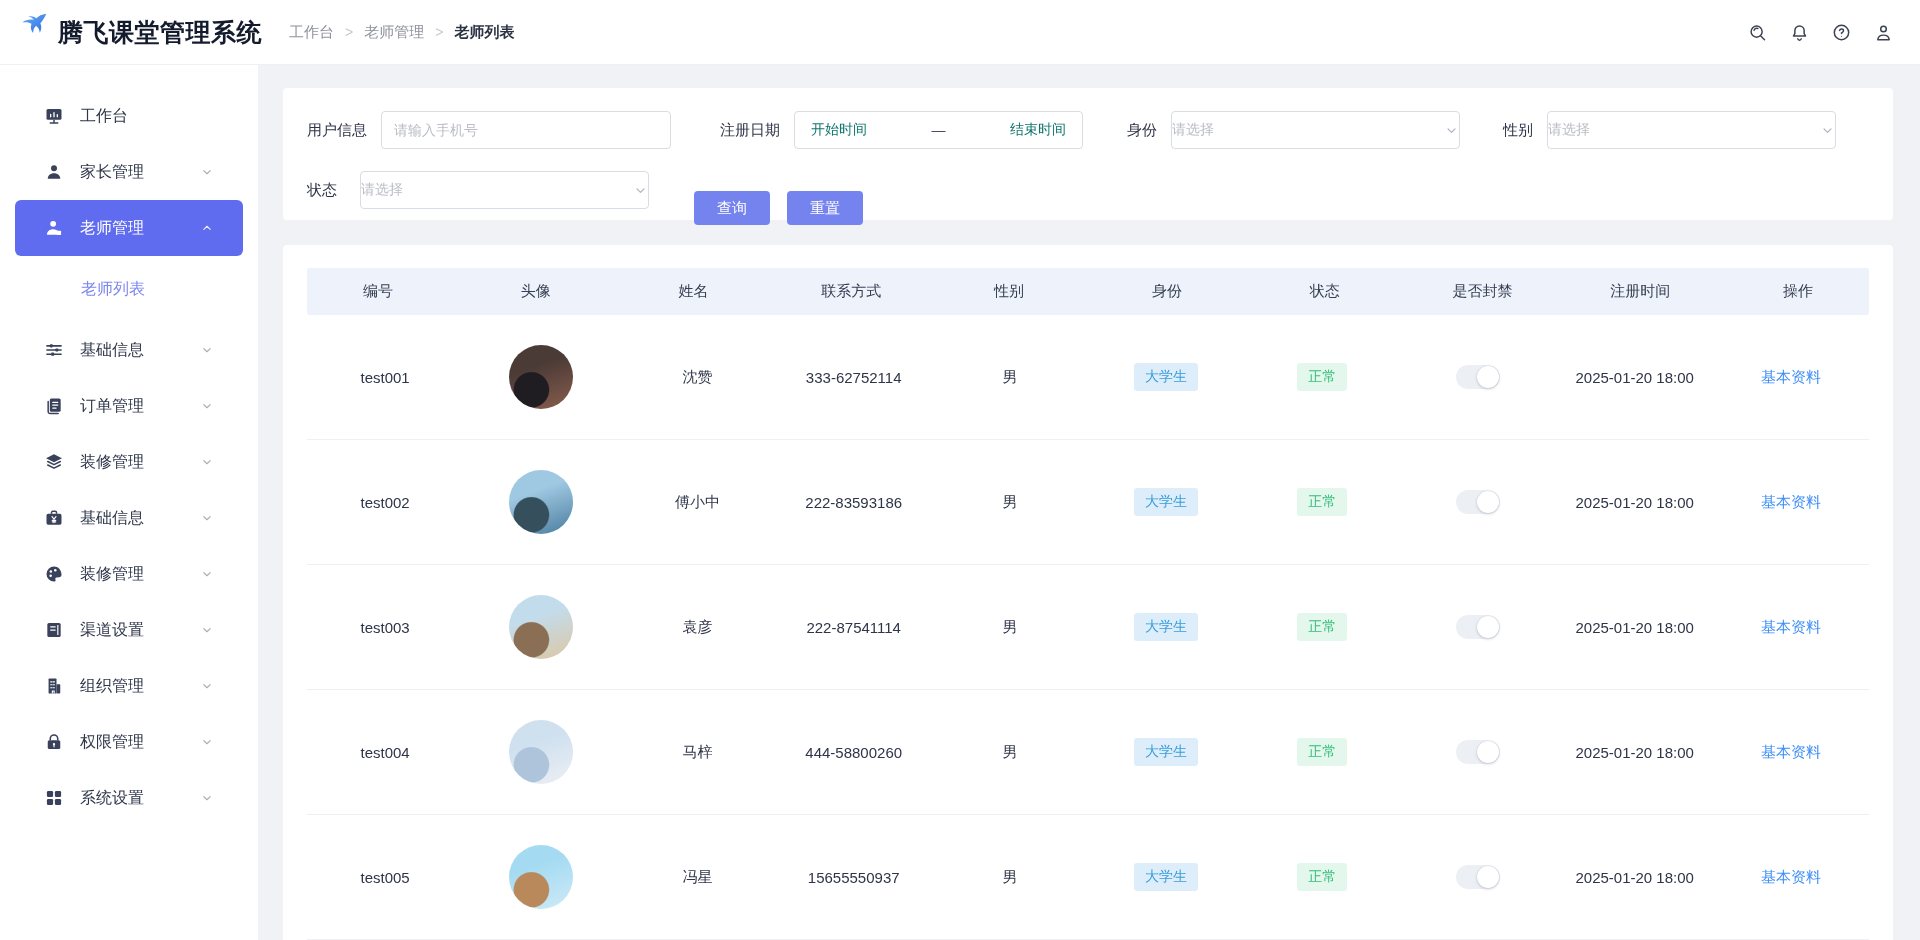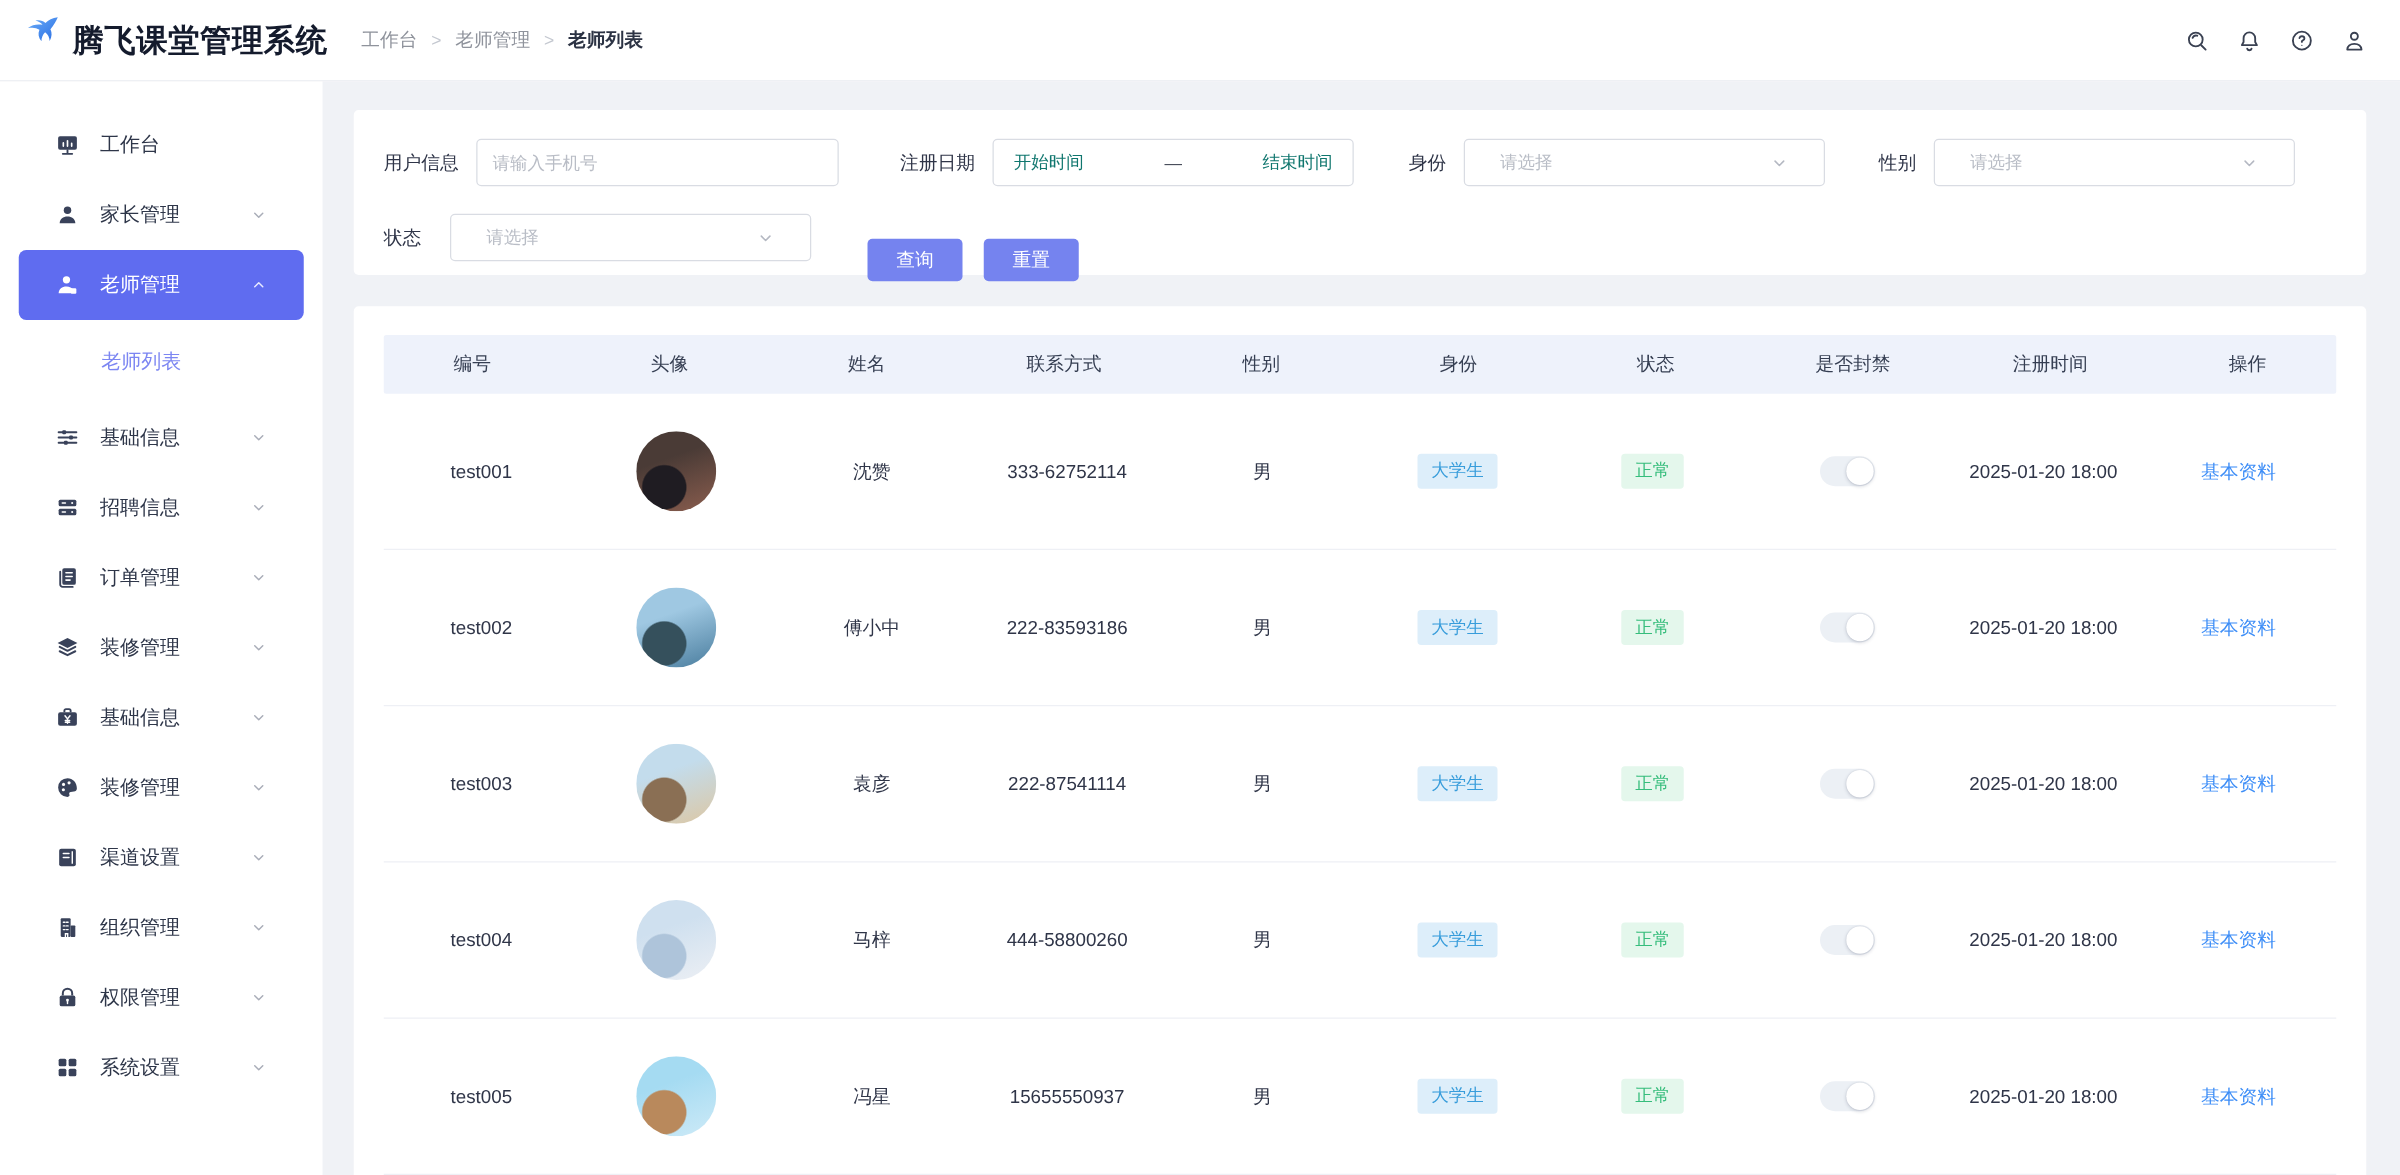--- a/index.html
+++ b/index.html
@@ -71,21 +71,21 @@
   .date-box {
     width:289px; height:38px; border:1px solid #d9dce3; border-radius:4px;
     display:flex; align-items:center; justify-content:space-between;
     padding:0 16px; cursor:pointer; background:#fff;
   }
   .date-ph { font-size:14px; color:#0f766e; }
   .date-sep { font-size:14px; color:#4a4f5c; }
   .select {
     width:289px; height:38px; border:1px solid #d9dce3; border-radius:4px;
     display:flex; align-items:center; justify-content:space-between;
-    padding:0 28px; cursor:pointer; background:#fff;
+    padding:0 0; cursor:pointer; background:#fff;
   }
   .select .ph { font-size:14px; color:#b9bdc6; }
   .select .chev { width:15px; height:15px; color:#b4b8c2; }
   .select .chev svg { width:15px; height:15px; }
   .ml-date { margin-left:49px; }
   .ml-ident { margin-left:44px; }
   .ml-gender { margin-left:43px; }
   .btn {
     height:34px; border:none; border-radius:4px; background:var(--color-button,#7583ef);
     color:#fff; font-size:15px; padding:0 23px; cursor:pointer; font-family:inherit;margin-top:36px;
@@ -222,37 +222,20 @@
     <div class="side-item">
     <span class="side-icon">
         <svg viewBox="0 0 24 24">
           <path d="M3.5 7h17M3.5 12h17M3.5 17h17" stroke="currentColor" stroke-width="1.9" stroke-linecap="round" fill="none"></path>
           <rect x="7" y="5.1" width="3.6" height="3.8" rx="1" fill="currentColor"></rect>
           <rect x="13.6" y="10.1" width="3.6" height="3.8" rx="1" fill="currentColor"></rect>
           <rect x="8.6" y="15.1" width="3.6" height="3.8" rx="1" fill="currentColor"></rect>
         </svg>
       </span>
     <span class="side-label">基础信息</span>
-    <span class="chevron">
-        <svg viewBox="0 0 24 24" fill="none" stroke="currentColor" stroke-width="2" stroke-linecap="round" stroke-linejoin="round">
-          <path d="m6.5 9.5 5.5 5.5 5.5-5.5"></path>
-        </svg>
-      </span>
-  </div>
-    <div class="side-item">
-    <span class="side-icon">
-        <svg viewBox="0 0 24 24">
-          <rect x="3.5" y="4.5" width="17" height="6.4" rx="1.6" fill="currentColor"></rect>
-          <rect x="3.5" y="13.1" width="17" height="6.4" rx="1.6" fill="currentColor"></rect>
-          <path d="M7 7.7h3M7 16.3h3" stroke="#fff" stroke-width="1.5" stroke-linecap="round"></path>
-          <circle cx="16.5" cy="7.7" r="1" fill="#fff"></circle>
-          <circle cx="16.5" cy="16.3" r="1" fill="#fff"></circle>
-        </svg>
-      </span>
-    <span class="side-label">招聘信息</span>
     <span class="chevron">
         <svg viewBox="0 0 24 24" fill="none" stroke="currentColor" stroke-width="2" stroke-linecap="round" stroke-linejoin="round">
           <path d="m6.5 9.5 5.5 5.5 5.5-5.5"></path>
         </svg>
       </span>
   </div>
     <div class="side-item">
     <span class="side-icon">
         <svg viewBox="0 0 24 24">
           <rect x="7" y="3" width="13" height="16" rx="1.8" fill="currentColor"></rect>

